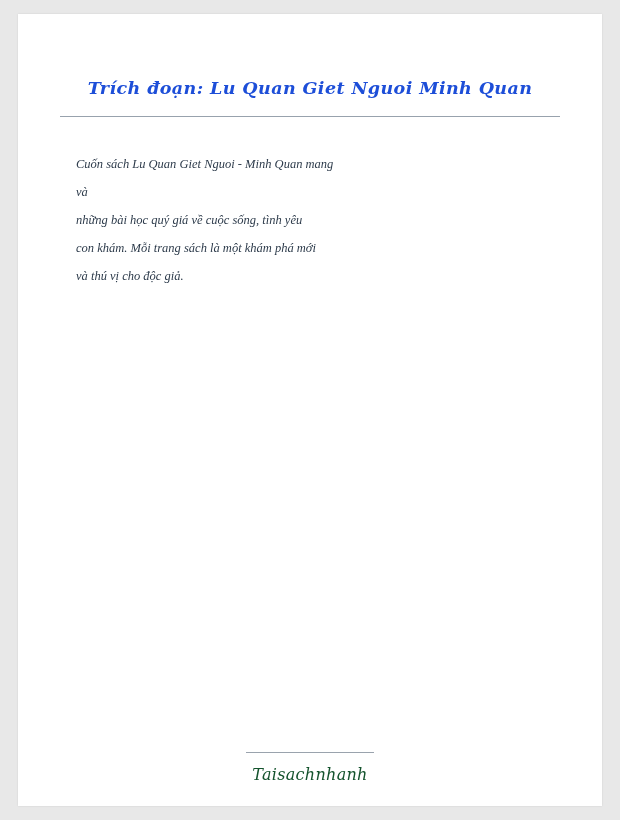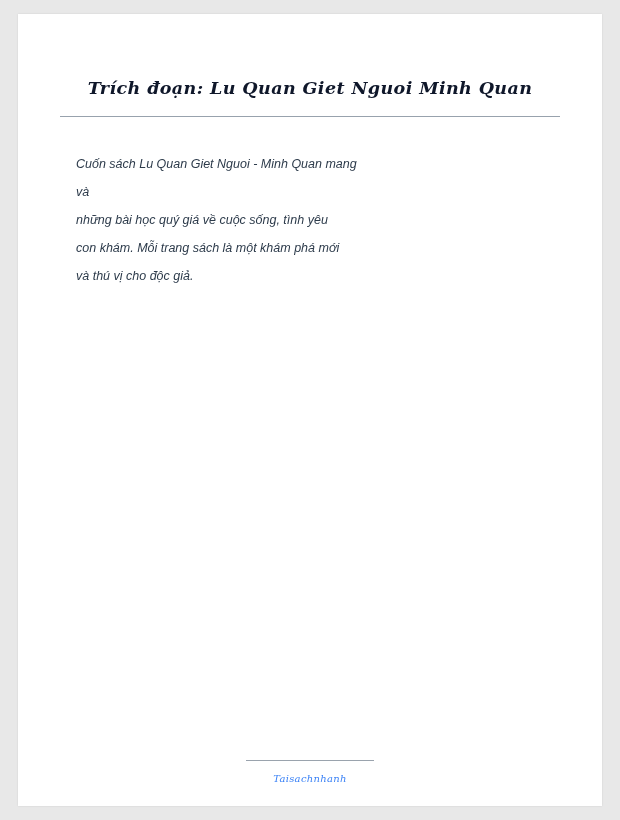--- a/index.html
+++ b/index.html
@@ -27,37 +27,37 @@
     position: absolute;
     left: 0;
     top: 64px;
     width: 584px;
     text-align: center;
     font-family: "DejaVu Serif", serif;
     font-style: italic;
     font-weight: 700;
     font-size: 17.5px;
     letter-spacing: 0.4px;
-    color: #0f172a;
+    color: #1d4ed8;
     white-space: nowrap;
   }
   .title-rule {
     position: absolute;
     left: 42px;
     top: 102px;
     width: 500px;
     height: 1px;
     background: #98a2ad;
   }
   .body-text {
     position: absolute;
     left: 58px;
     top: 136px;
     width: 470px;
-    font-family: Liberation Sans, sans-serif;
+    font-family: Liberation Serif, serif;
     font-style: italic;
     font-size: 12.5px;
     line-height: 28px;
     color: #2d3b4b;
   }
   .body-text .line {
     display: block;
     white-space: pre;
   }
   .footer {
@@ -69,22 +69,22 @@
   }
   .footer-rule {
     width: 128px;
     height: 1px;
     background: #9aa3ad;
     margin: 0 auto 12px auto;
   }
   .footer-text {
     font-family: "DejaVu Serif", serif;
     font-style: italic;
-    font-size: 10px;
-    color: #3b82f6;
+    font-size: 16px;
+    color: #14532d;
     letter-spacing: 0.3px;
   }
 </style>
 </head>
 <body>
 
 <div class="page">
 
   <div class="doc-title">Trích đoạn: Lu Quan Giet Nguoi Minh Quan</div>
 

